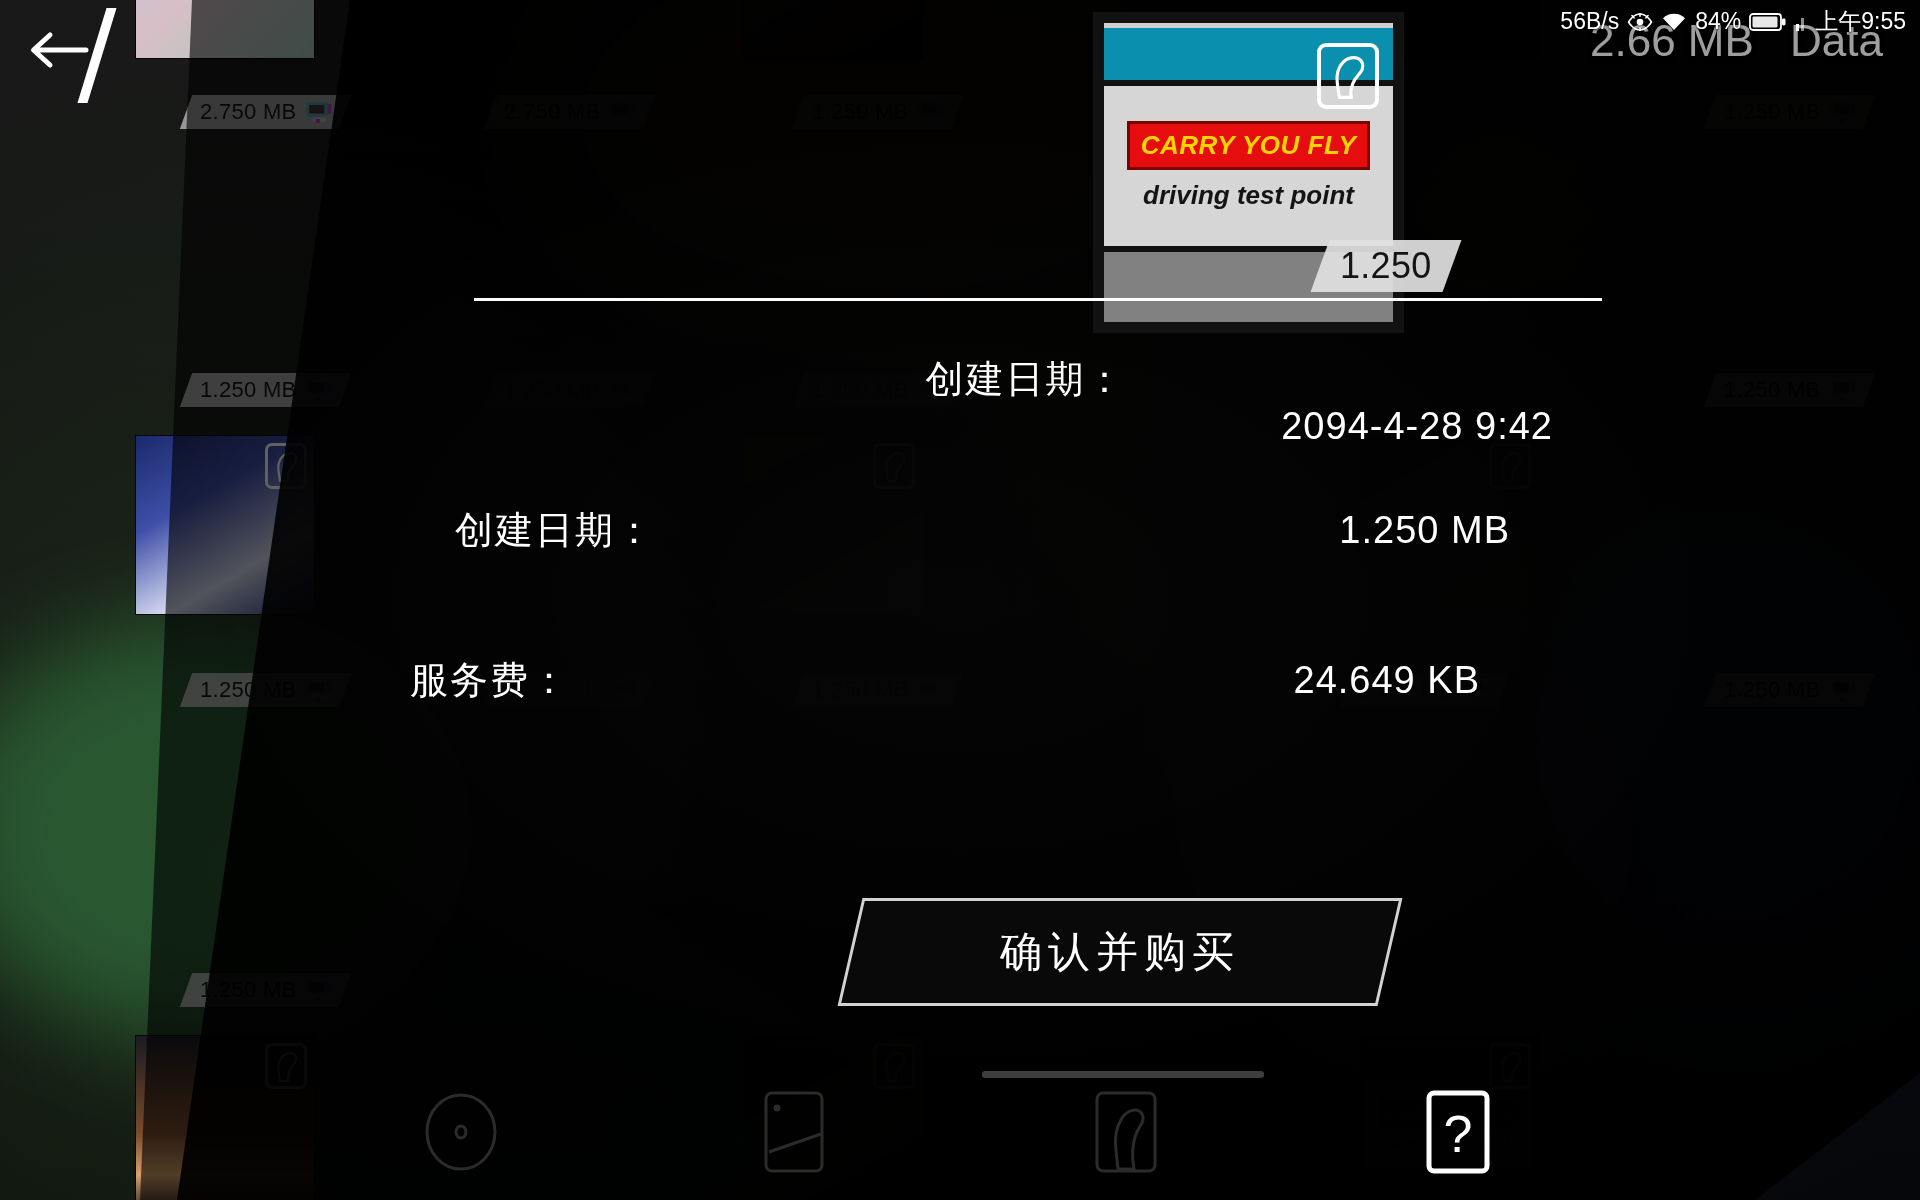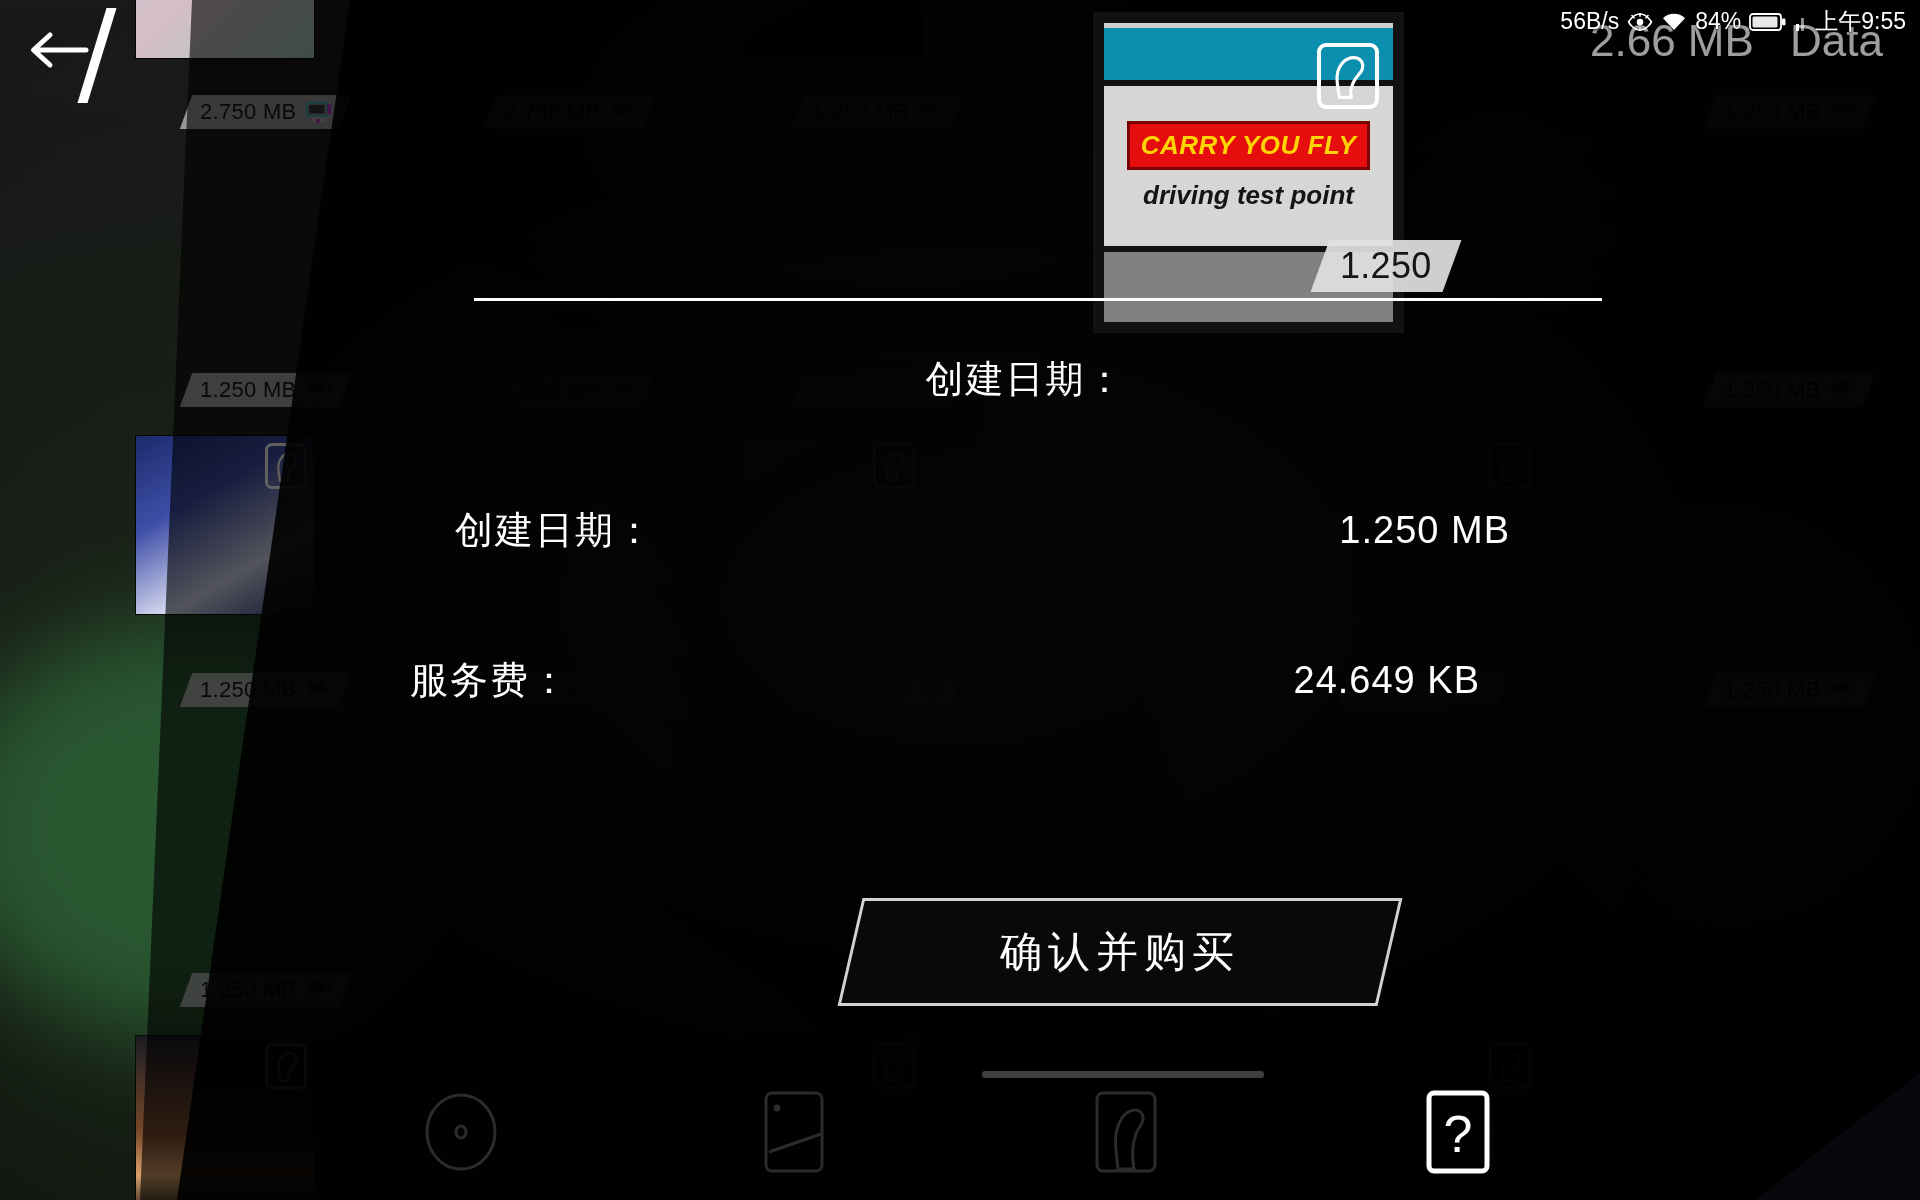--- a/index.html
+++ b/index.html
@@ -403,20 +403,21 @@
         <span>1.250</span>
       </div>
     </div>
 
   <div class="content">
 
     <div class="rule"></div>
 
     <div class="row r1">
       <div class="lbl">创建日期：</div>
+      <div class="val">2094-4-28 9:42</div>
     </div>
 
     <div class="row r2">
       <div class="lbl">创建日期：</div>
       <div class="val">1.250 MB</div>
     </div>
 
     <div class="row r3">
       <div class="lbl">服务费：</div>
       <div class="val">24.649 KB</div>

